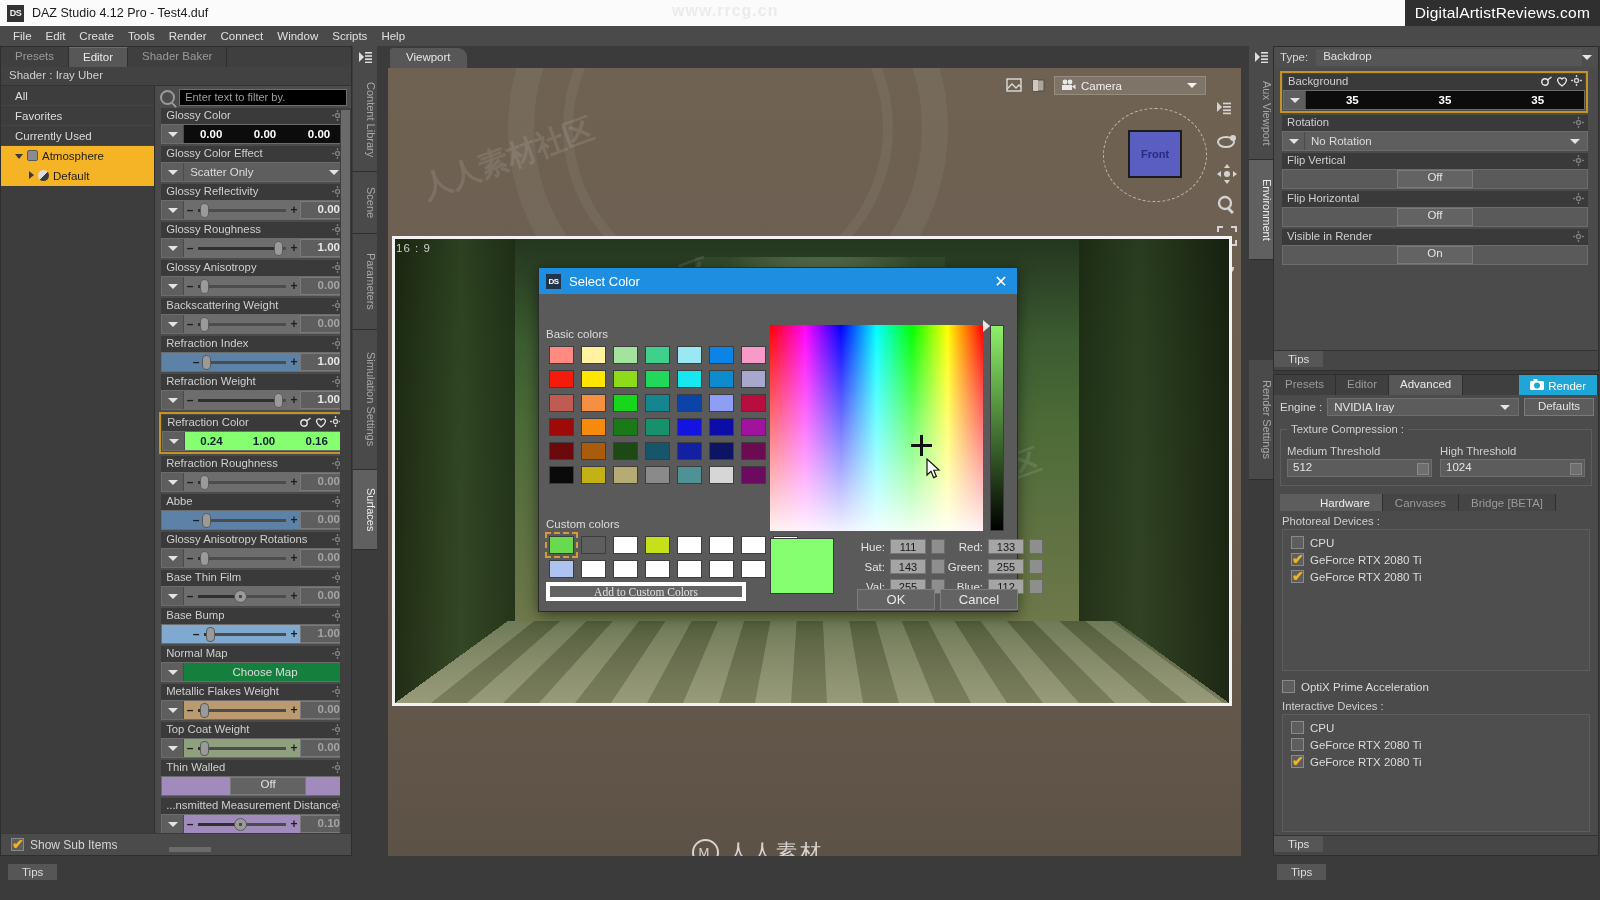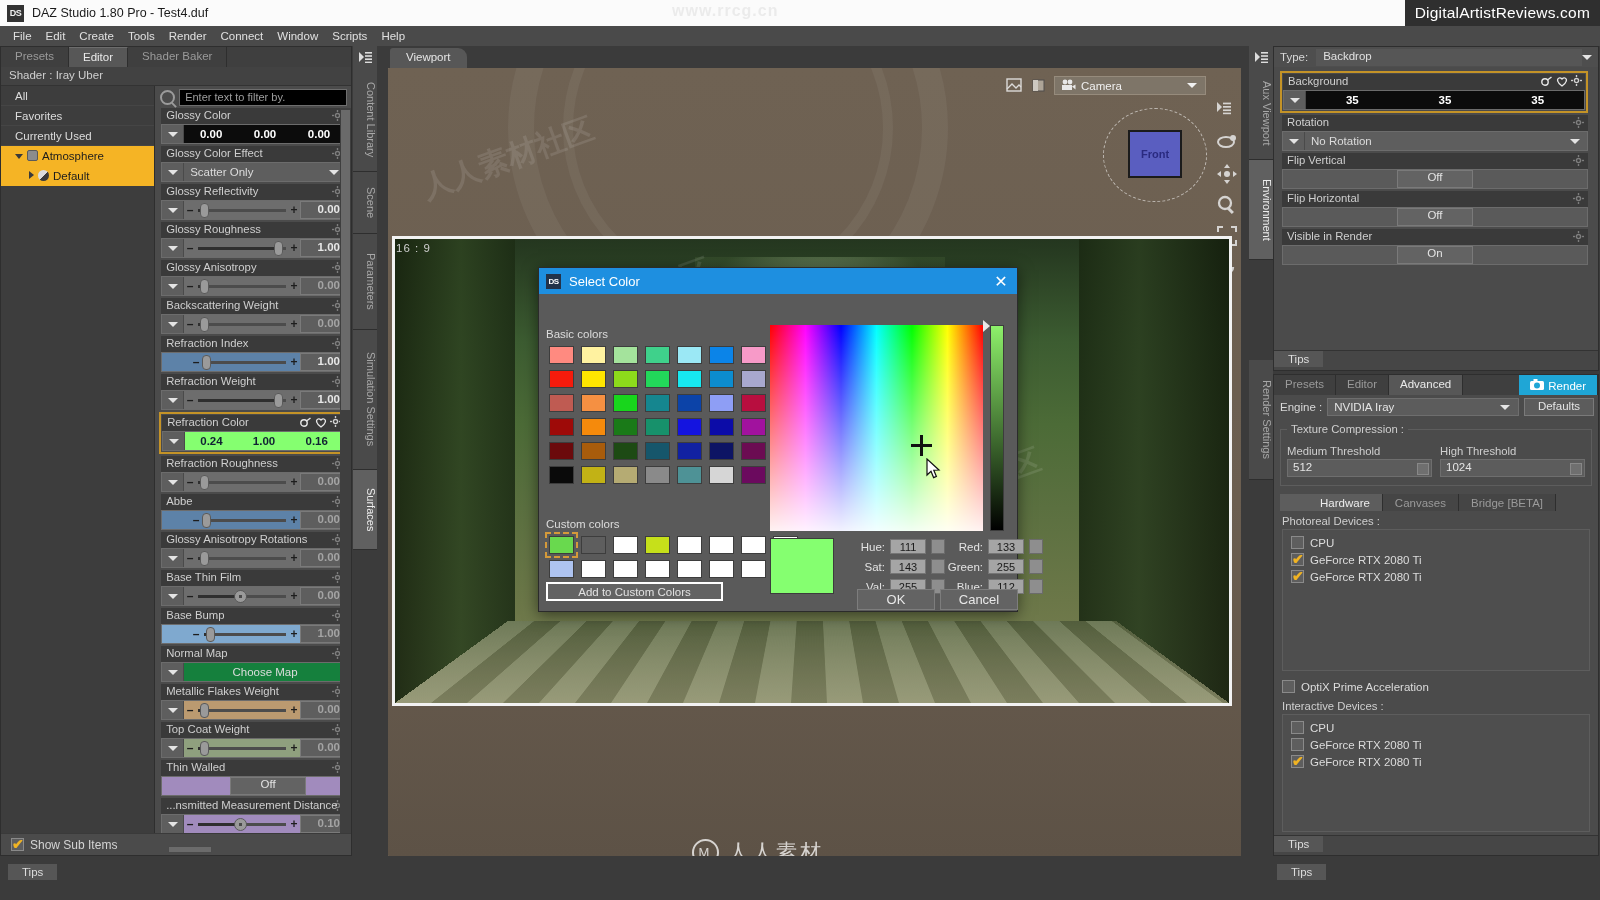--- a/index.html
+++ b/index.html
@@ -276,23 +276,23 @@
   #basic-title{ position:absolute; left:7px; top:34px;}
   #basic-grid{ position:absolute; left:10px; top:52px;
     display:grid; grid-template-columns:repeat(8,25px);
     grid-auto-rows:18px; gap:6px 7px;}
   .swatch{ width:25px;height:18px;border:1px solid #3d3d3d;}
   #custom-title{ position:absolute; left:7px; top:224px;}
   #custom-grid{ position:absolute; left:10px; top:242px;
     display:grid; grid-template-columns:repeat(8,25px);
     grid-auto-rows:18px; gap:6px 7px;}
   .swatch.selc{ outline:2px dashed #d59a3a; outline-offset:2px;}
-  #addbtn{ position:absolute; left:7px; top:288px; width:177px; height:19px;
-    background:#636363; border:2px solid #ffffff; color:#e2e2e2; font-size:11.5px;
-    display:flex;align-items:center;justify-content:center;}
+  #addbtn{ position:absolute; left:7px; top:288px; width:200px; height:19px;
+    background:#636363; border:4px solid #ffffff; color:#e2e2e2; font-size:11.5px;
+    display:flex;align-items:center;justify-content:center;font-family:Liberation Serif, serif;}
   #sv-box{ position:absolute; left:231px; top:31px; width:213px; height:206px;}
   #sv-hue{ position:absolute; inset:0;
     background:linear-gradient(90deg,#ff0000,#ff00ff,#0000ff,#00ffff,#00ff00,#ffff00,#ff0000);}
   #sv-white{ position:absolute; inset:0;
     background:linear-gradient(180deg, rgba(255,255,255,0) 0%, rgba(255,255,255,.95) 100%);}
   #sv-cross{ position:absolute; left:141px; top:110px; width:21px;height:21px;}
   #sv-cross:before,#sv-cross:after{ content:''; position:absolute; background:#111;}
   #sv-cross:before{ left:9px; top:0; width:3px; height:21px;}
   #sv-cross:after{ left:0; top:9px; width:21px; height:3px;}
   #dlg-cursor{ position:absolute; left:156px; top:133px; }
@@ -319,21 +319,21 @@
 
   .wm{ position:absolute; color:#fff; opacity:.10; font-size:30px;
     font-weight:bold; pointer-events:none; transform:rotate(-20deg);
     white-space:nowrap;}
 </style>
 </head>
 <body>
 
 <div id="titlebar">
   <div id="ds-logo">DS</div>
-  <div id="title-text">DAZ Studio 1.80 Pro - Test4.duf</div>
+  <div id="title-text">DAZ Studio 4.12 Pro - Test4.duf</div>
   <div id="rrcg">www.rrcg.cn</div>
   <div id="dar-badge">DigitalArtistReviews.com</div>
 </div>
 
 <div id="topfill"></div>
 <div id="menubar">
   <div class="mi">File</div>
   <div class="mi">Edit</div>
   <div class="mi">Create</div>
   <div class="mi">Tools</div>

